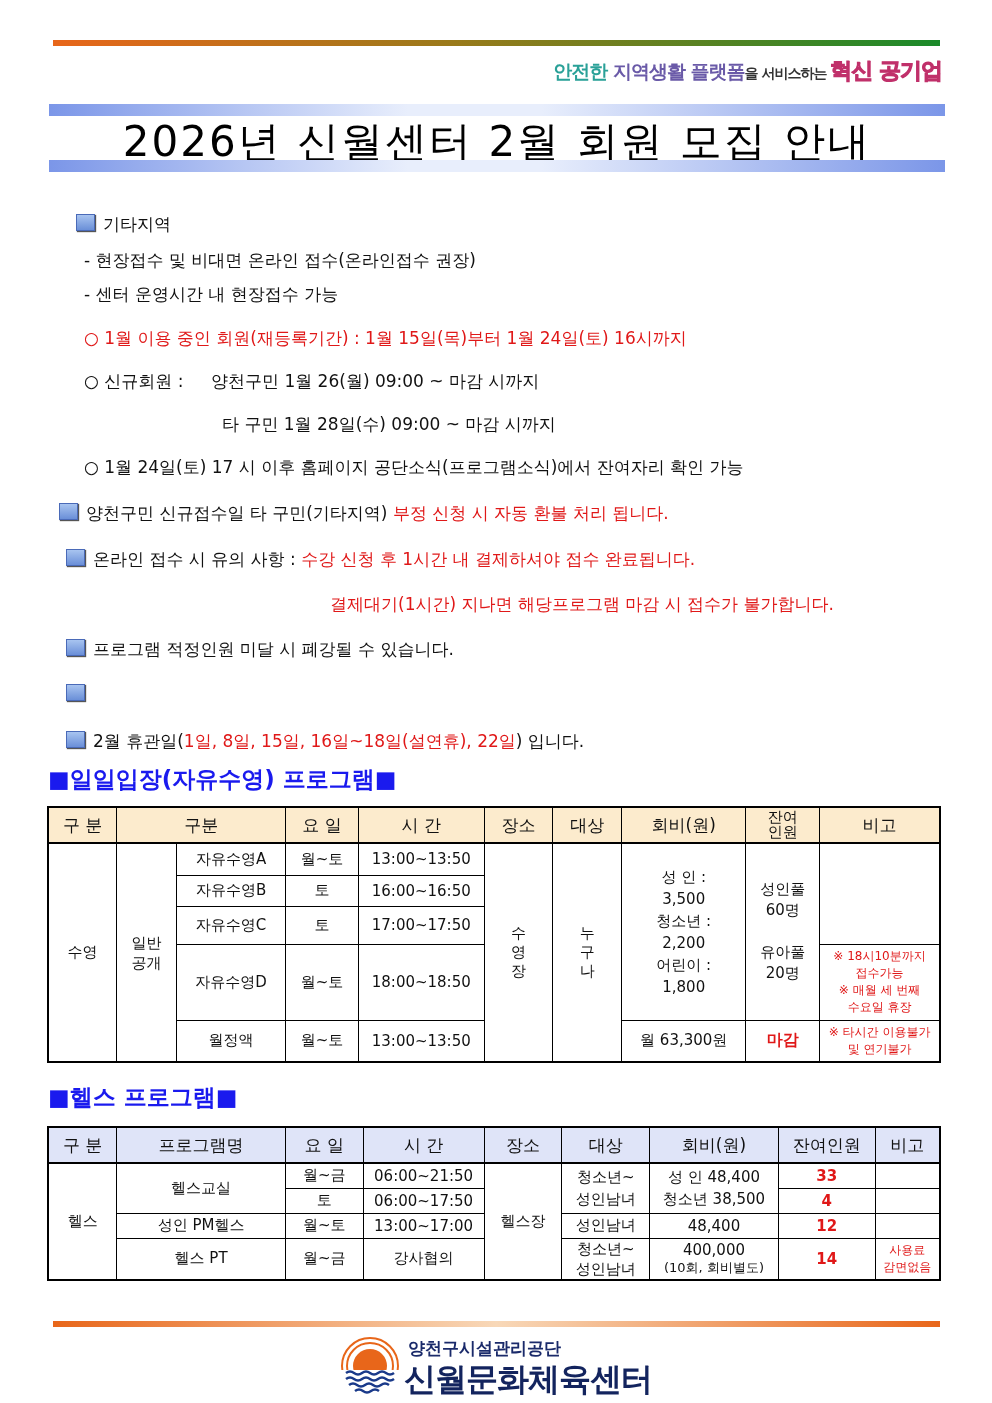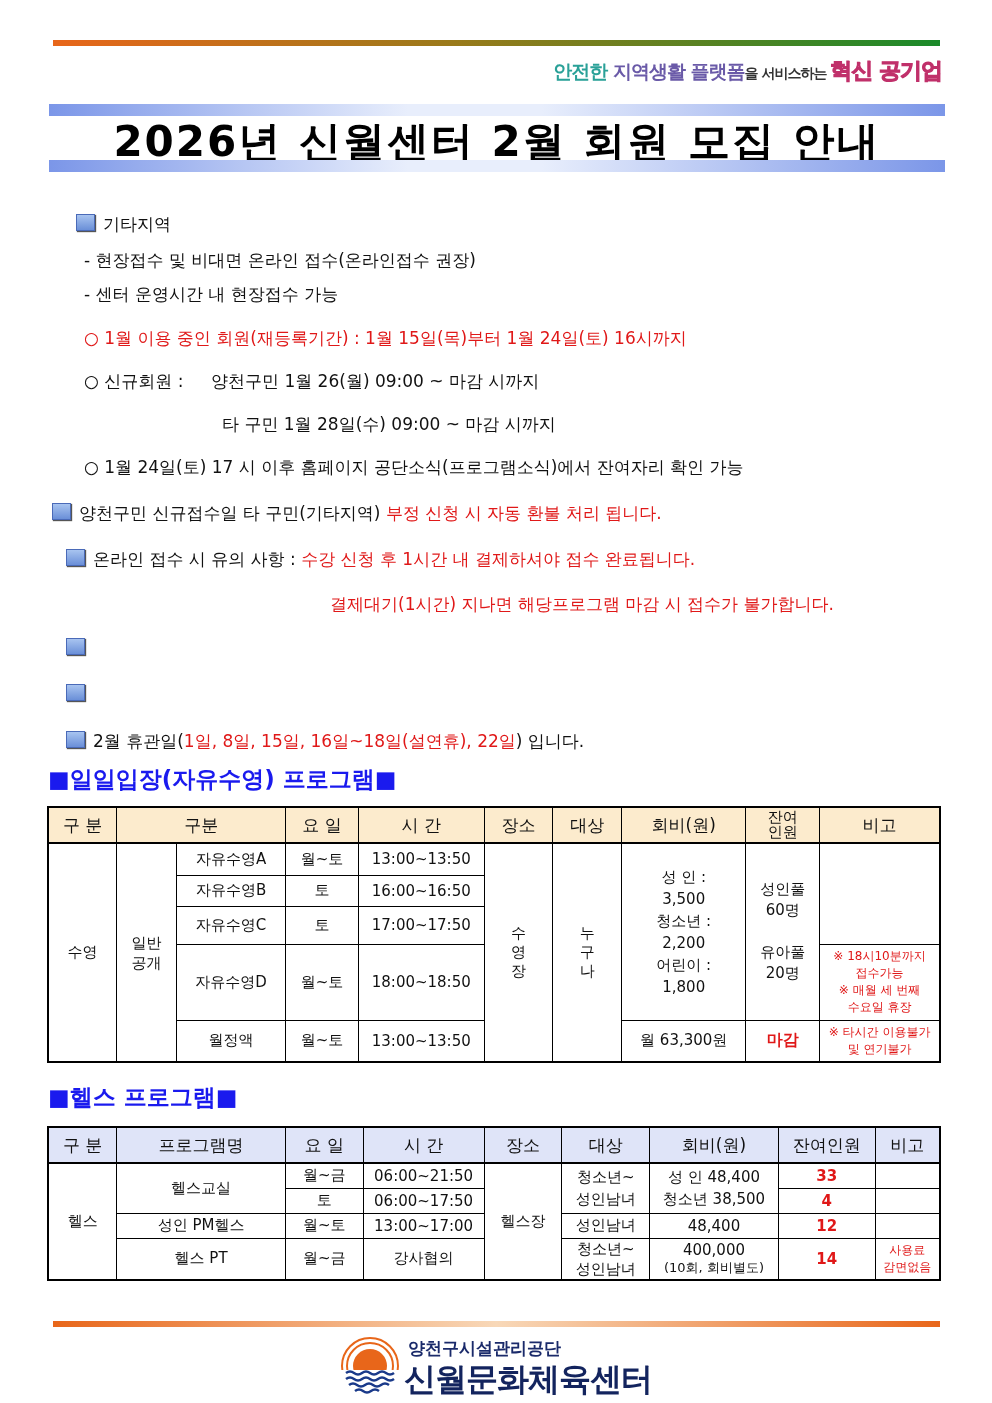--- a/index.html
+++ b/index.html
@@ -4,21 +4,21 @@
   <style>
     html, body { margin:0; padding:0; background:#fff; }
     body { width:992px; height:1403px; position:relative; font-family:"DejaVu Sans", sans-serif; color:#111; overflow:hidden; }
     .top-bar { position:absolute; left:53px; top:40px; width:887px; height:6px; background:linear-gradient(90deg,#e8661a,#9a7a1a 45%,#1a8a2a); }
     .slogan { position:absolute; right:50px; top:56px; font-family:"DejaVu Sans", sans-serif; font-weight:bold; font-size:19px; letter-spacing:-1px; }
     .slogan .s1 { color:#2aa198; }
     .slogan .s2 { color:#6a5aa8; }
     .slogan .s3 { color:#333; font-size:14px; }
     .slogan .s4 { color:#f06aa0; -webkit-text-stroke:1px #c0306a; font-size:22px; }
     .title-band { position:absolute; left:49px; width:896px; height:12px; background:linear-gradient(90deg,#7b96e8,#e8eefc 40%,#e8eefc 55%,#7b96e8); }
-    .title { position:absolute; left:49px; top:114px; width:896px; text-align:center; font-family:"DejaVu Sans", sans-serif; font-weight:bold; font-size:42px; letter-spacing:2px; color:#000; }
+    .title { position:absolute; left:49px; top:114px; width:896px; text-align:center; font-family:"DejaVu Sans", sans-serif; font-weight:normal; font-size:42px; letter-spacing:2px; color:#000; }
     .line { position:absolute; font-size:17px; white-space:nowrap; }
     .red { color:#e01818; }
     .sq { display:inline-block; width:17px; height:15px; background:linear-gradient(180deg,#a8c4f0,#6a8fd8); border:1px solid #4a6ab8; box-shadow:1px 1px 1px #555; vertical-align:-1px; margin-right:8px; }
     .sec-title { position:absolute; left:48px; font-weight:bold; font-size:23px; color:#1a1aee; }
     table { border-collapse:collapse; position:absolute; font-size:15px; }
     td, th { border:1px solid #000; text-align:center; padding:0; font-weight:normal; }
     .t1 { left:47px; top:806px; width:894px; border:2px solid #000; }
     .t1 th { background:#fcebcd; height:34px; font-size:17px; border-bottom:2px solid #000; }
     .t2 { left:47px; top:1126px; width:894px; border:2px solid #000; }
     .t2 th { background:#dfe4f8; height:34px; font-size:17px; border-bottom:2px solid #000; }
@@ -43,24 +43,24 @@
 
 <div class="line" style="left:76px;top:213px;"><span class="sq"></span><span>기타지역</span></div>
 <div class="line" style="left:84px;top:249px;">- 현장접수 및 비대면 온라인 접수(온라인접수 권장)</div>
 <div class="line" style="left:84px;top:283px;">- 센터 운영시간 내 현장접수 가능</div>
 <div class="line red" style="left:84px;top:327px;">○ 1월 이용 중인 회원(재등록기간) : 1월 15일(목)부터 1월 24일(토) 16시까지</div>
 <div class="line" style="left:84px;top:370px;">○ 신규회원 :</div>
 <div class="line" style="left:211px;top:370px;">양천구민 1월 26(월) 09:00 ~ 마감 시까지</div>
 <div class="line" style="left:222px;top:413px;">타 구민 1월 28일(수) 09:00 ~ 마감 시까지</div>
 <div class="line" style="left:84px;top:456px;">○ 1월 24일(토) 17  시 이후 홈페이지 공단소식(프로그램소식)에서 잔여자리 확인 가능</div>
 
-<div class="line" style="left:52px;top:502px;"><span class="sq"></span><span>양천구민 신규접수일 타 구민(기타지역) </span><span class="red">부정 신청 시 자동 환불 처리 됩니다.</span></div>
+<div class="line" style="left:59px;top:502px;"><span class="sq"></span><span>양천구민 신규접수일 타 구민(기타지역) </span><span class="red">부정 신청 시 자동 환불 처리 됩니다.</span></div>
 <div class="line" style="left:66px;top:548px;"><span class="sq"></span><span>온라인 접수 시 유의 사항 : </span><span class="red">수강 신청 후 1시간 내 결제하셔야 접수 완료됩니다.</span></div>
 <div class="line red" style="left:330px;top:593px;">결제대기(1시간) 지나면 해당프로그램 마감 시 접수가 불가합니다.</div>
-<div class="line" style="left:66px;top:638px;"><span class="sq"></span></div>
+<div class="line" style="left:66px;top:638px;"><span class="sq"></span><span>프로그램 적정인원 미달 시 폐강될 수 있습니다.</span></div>
 <div class="line" style="left:66px;top:684px;"><span class="sq"></span></div>
 <div class="line" style="left:66px;top:730px;"><span class="sq"></span><span>2월 휴관일(</span><span class="red">1일, 8일, 15일, 16일~18일(설연휴), 22일</span><span>) 입니다.</span></div>
 
 <div class="sec-title" style="top:764px;">■일일입장(자유수영) 프로그램■</div>
 
 <table class="t1">
   <colgroup>
       <col style="width:69px">
       <col style="width:60px">
       <col style="width:110px">

